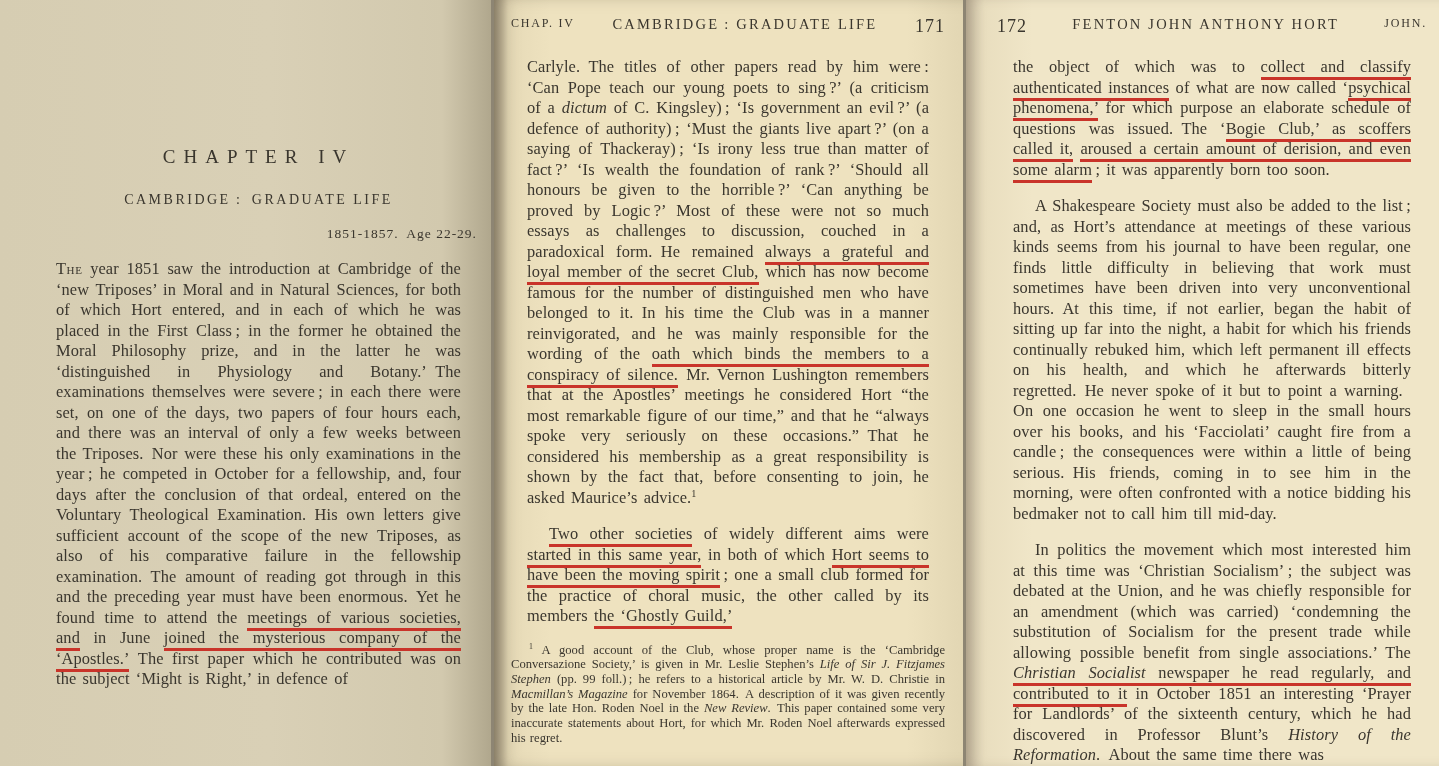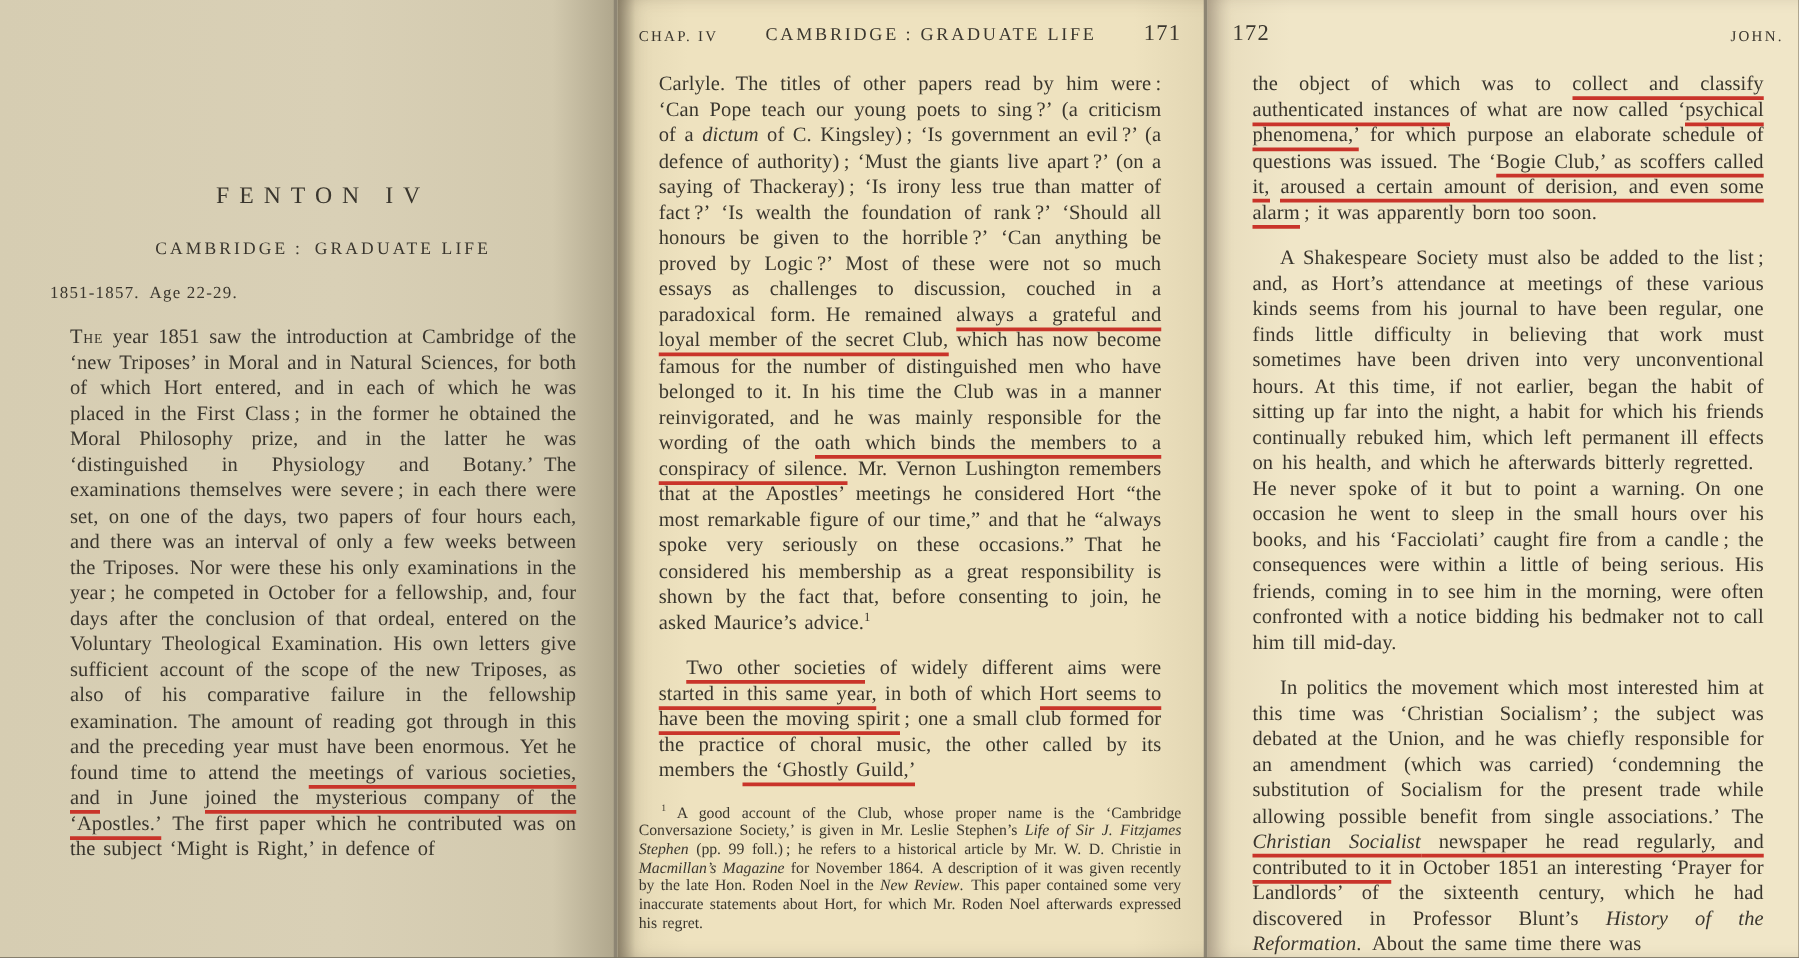--- a/index.html
+++ b/index.html
@@ -18,26 +18,26 @@
   .page-middle {
     left:494px; width:469px;
     background: linear-gradient(to right, #b9ae92 0%, #e6dab7 3%, var(--paper-middle,#eee2bf) 12%, var(--paper-middle,#eee2bf) 88%, #e2d6b3 100%);
     box-shadow: inset 14px 0 18px -8px rgba(77,66,50,.55);
     padding:16px 18px 0 17px;
   }
   .page-right {
     left:966px; width:473px;
     background: linear-gradient(to right, #d3c7ac 0%, #e9debf 4%, var(--paper-right,#f0e6c8) 14%, var(--paper-right,#f0e6c8) 100%);
     box-shadow: inset 11px 0 15px -7px rgba(90,75,60,.4);
-    padding:16px 12px 0 20px;
+    padding:16px 12px 0 31px;
   }
   h1.chapter { font-size:19px; font-weight:normal; letter-spacing:8px; text-align:center; margin:0 0 24px 0; }
   h2.chapter-sub { font-size:14px; font-weight:normal; letter-spacing:2.5px; text-align:center; margin:0 0 18px 0; }
-  h3.chapter-dates { font-size:13.5px; font-weight:normal; letter-spacing:1px; text-align:left; margin:0 0 17px 0; }
-  .running-header { display:flex; justify-content:space-between; align-items:flex-end; margin:0 0 20px 0; }
+  h3.chapter-dates { font-size:13.5px; font-weight:normal; letter-spacing:1px; text-align:right; margin:0 0 17px 0; }
+  .running-header { display:flex; justify-content:space-between; align-items:flex-start; margin:0 0 20px 0; }
   .rh-small { font-size:12px; letter-spacing:1.8px; }
   .rh-title { font-size:14.5px; letter-spacing:2.2px; }
   .rh-page  { font-size:18px; letter-spacing:1px; }
   .body-text {
     font-size:16.4px; line-height:20.5px; margin:16px;
     text-align:justify; word-spacing:2px; letter-spacing:.1px;
   }
   .indent { text-indent:22px; }
   .footnote {
     margin:14px 0 0 0; font-size:12.6px; line-height:14.7px;
@@ -47,40 +47,41 @@
   .i { font-style:italic; }
   .sc { font-variant:small-caps; letter-spacing:.6px; }
   sup { font-size:62%; vertical-align:super; line-height:0; }
 </style>
 </head>
 <body>
 
 <div class="spread">
 
   <section class="page page-left">
-    <h1 class="chapter">FENTON IV</h1>
+    <h1 class="chapter">CHAPTER IV</h1>
     <h2 class="chapter-sub">CAMBRIDGE : GRADUATE LIFE</h2>
     <h3 class="chapter-dates">1851-1857. Age 22-29.</h3>
     <p class="body-text"><span class="sc">The</span><span> year 1851 saw the introduction at Cambridge of the ‘new Triposes’ in Moral and in Natural Sciences, for both of which Hort entered, and in each of which he was placed in the First Class ; in the former he obtained the Moral Philosophy prize, and in the latter he was ‘distinguished in Physiology and Botany.’ The examinations themselves were severe ; in each there were set, on one of the days, two papers of four hours each, and there was an interval of only a few weeks between the Triposes. Nor were these his only examinations in the year ; he competed in October for a fellowship, and, four days after the conclusion of that ordeal, entered on the Voluntary Theological Examination. His own letters give sufficient account of the scope of the new Triposes, as also of his comparative failure in the fellowship examination. The amount of reading got through in this and the preceding year must have been enormous. Yet he found time to attend the </span><span class="u">meetings of various societies, and</span><span> in June </span><span class="u">joined the mysterious company of the ‘Apostles.’</span><span> The first paper which he contributed was on the subject ‘Might is Right,’ in defence of</span></p>
   </section>
 
   <section class="page page-middle">
     <header class="running-header">
       <span class="rh-small">CHAP. IV</span>
       <span class="rh-title">CAMBRIDGE : GRADUATE LIFE</span>
       <span class="rh-page">171</span>
     </header>
     <p class="body-text"><span>Carlyle. The titles of other papers read by him were : ‘Can Pope teach our young poets to sing ?’ (a criticism of a </span><span class="i">dictum</span><span> of C. Kingsley) ; ‘Is government an evil ?’ (a defence of authority) ; ‘Must the giants live apart ?’ (on a saying of Thackeray) ; ‘Is irony less true than matter of fact ?’ ‘Is wealth the foundation of rank ?’ ‘Should all honours be given to the horrible ?’ ‘Can anything be proved by Logic ?’ Most of these were not so much essays as challenges to discussion, couched in a paradoxical form. He remained </span><span class="u">always a grateful and loyal member of the secret Club,</span><span> which has now become famous for the number of distinguished men who have belonged to it. In his time the Club was in a manner reinvigorated, and he was mainly responsible for the wording of the </span><span class="u">oath which binds the members to a conspiracy of silence.</span><span> Mr. Vernon Lushington remembers that at the Apostles’ meetings he considered Hort “the most remarkable figure of our time,” and that he “always spoke very seriously on these occasions.” That he considered his membership as a great responsibility is shown by the fact that, before consenting to join, he asked Maurice’s advice.</span><sup>1</sup></p>
     <p class="body-text indent"><span class="u">Two other societies</span><span> of widely different aims were </span><span class="u">started in this same year,</span><span> in both of which </span><span class="u">Hort seems to have been the moving spirit</span><span> ; one a small club formed for the practice of choral music, the other called by its members </span><span class="u">the ‘Ghostly Guild,’</span></p>
     <p class="footnote"><sup>1</sup><span> A good account of the Club, whose proper name is the ‘Cambridge Conversazione Society,’ is given in Mr. Leslie Stephen’s </span><span class="i">Life of Sir J. Fitzjames Stephen</span><span> (pp. 99 foll.) ; he refers to a historical article by Mr. W. D. Christie in </span><span class="i">Macmillan’s Magazine</span><span> for November 1864. A description of it was given recently by the late Hon. Roden Noel in the </span><span class="i">New Review</span><span>. This paper contained some very inaccurate statements about Hort, for which Mr. Roden Noel afterwards expressed his regret.</span></p>
   </section>
 
   <section class="page page-right">
     <header class="running-header">
       <span class="rh-page">172</span>
+      <span class="rh-title">FENTON JOHN ANTHONY HORT</span>
       <span class="rh-small">JOHN.</span>
     </header>
     <p class="body-text"><span>the object of which was to </span><span class="u">collect and classify authenticated instances</span><span> of what are now called ‘</span><span class="u">psychical phenomena,’</span><span> for which purpose an elaborate schedule of questions was issued. The ‘</span><span class="u">Bogie Club,’ as scoffers called it,</span><span> </span><span class="u">aroused a certain amount of derision, and even some alarm</span><span> ; it was apparently born too soon.</span></p>
     <p class="body-text indent"><span>A Shakespeare Society must also be added to the list ; and, as Hort’s attendance at meetings of these various kinds seems from his journal to have been regular, one finds little difficulty in believing that work must sometimes have been driven into very unconventional hours. At this time, if not earlier, began the habit of sitting up far into the night, a habit for which his friends continually rebuked him, which left permanent ill effects on his health, and which he afterwards bitterly regretted. He never spoke of it but to point a warning. On one occasion he went to sleep in the small hours over his books, and his ‘Facciolati’ caught fire from a candle ; the consequences were within a little of being serious. His friends, coming in to see him in the morning, were often confronted with a notice bidding his bedmaker not to call him till mid-day.</span></p>
     <p class="body-text indent"><span>In politics the movement which most interested him at this time was ‘Christian Socialism’ ; the subject was debated at the Union, and he was chiefly responsible for an amendment (which was carried) ‘condemning the substitution of Socialism for the present trade while allowing possible benefit from single associations.’ The </span><span class="i u">Christian Socialist</span><span class="u"> newspaper he read regularly, and contributed to it</span><span> in October 1851 an interesting ‘Prayer for Landlords’ of the sixteenth century, which he had discovered in Professor Blunt’s </span><span class="i">History of the Reformation</span><span>. About the same time there was</span></p>
   </section>
 
 </div>
 
 </body></html>

